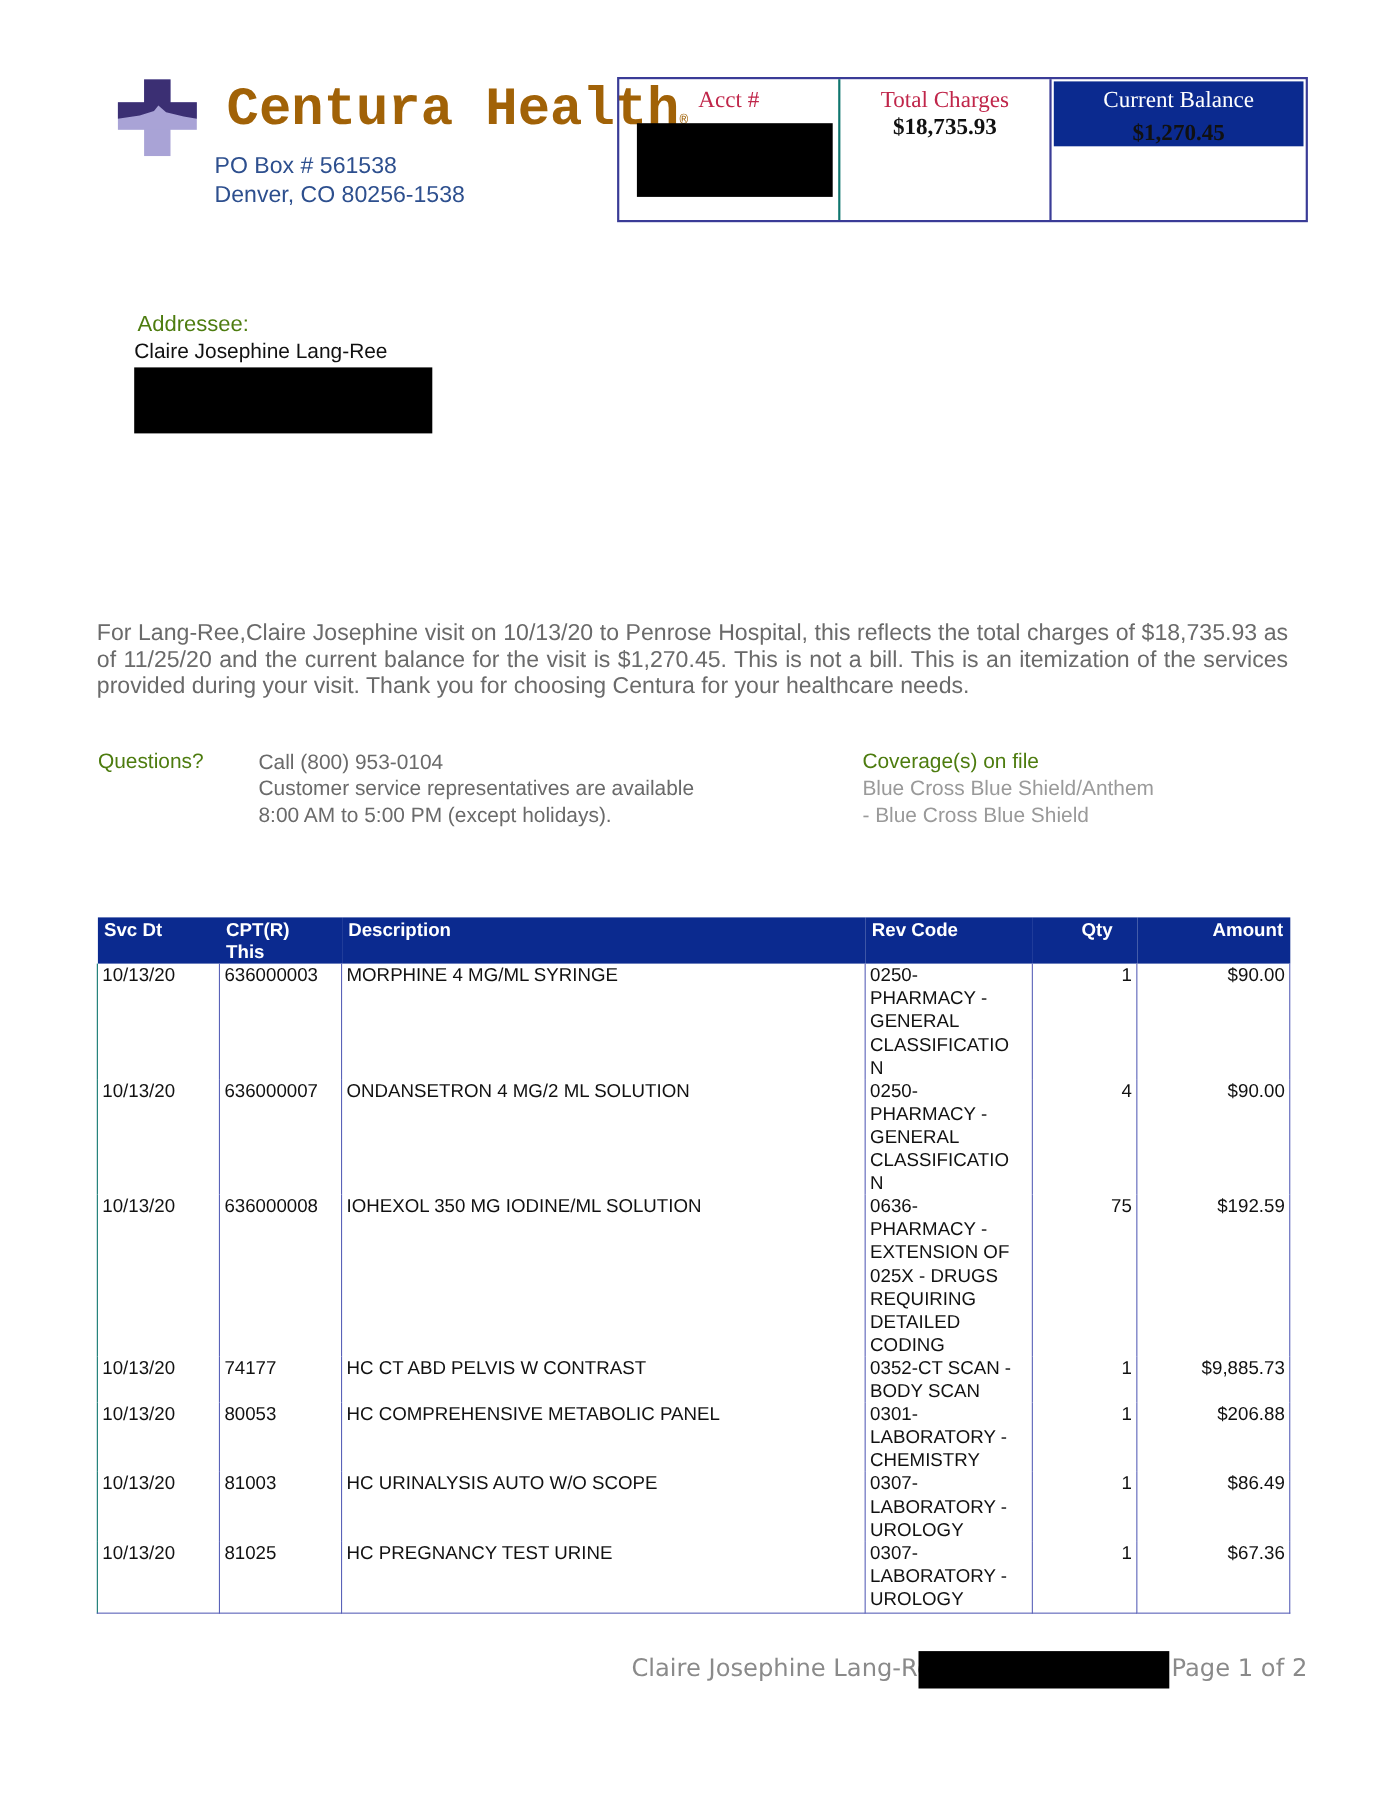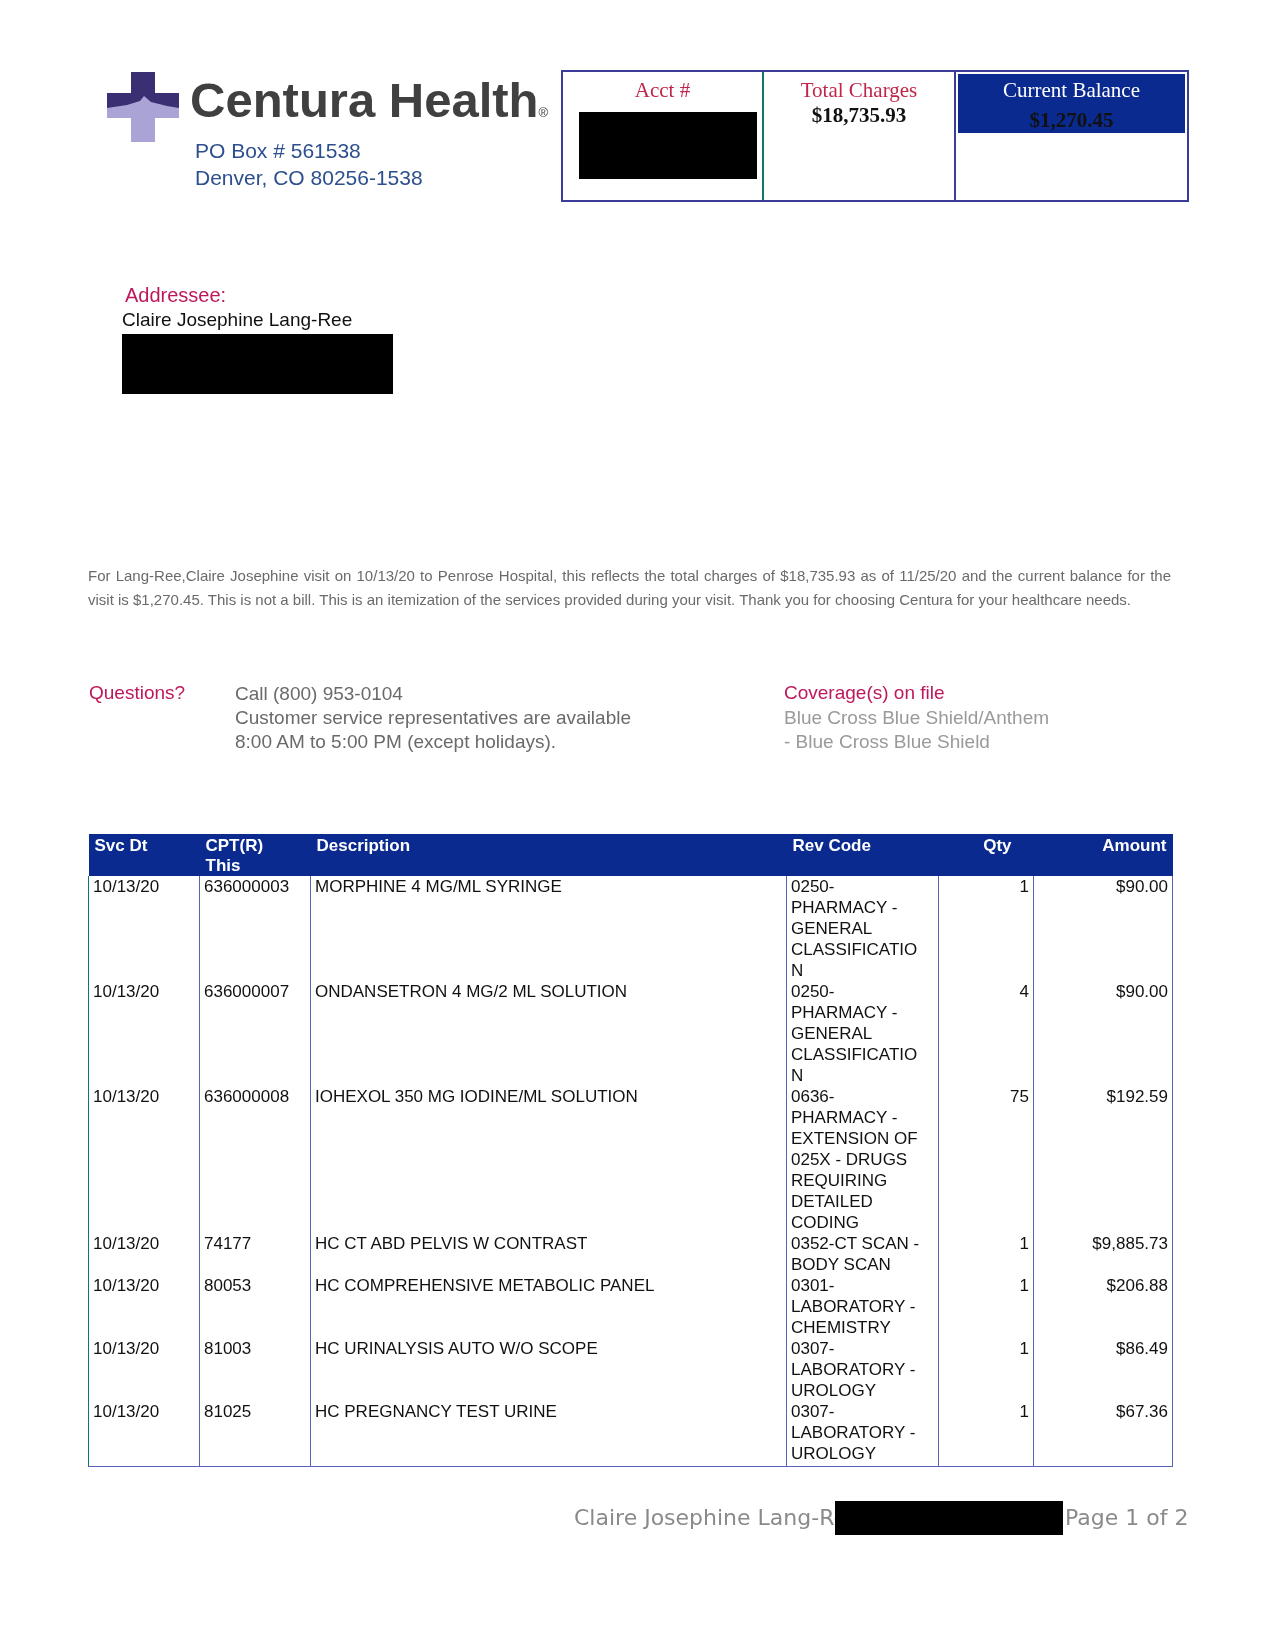--- a/index.html
+++ b/index.html
@@ -1,36 +1,36 @@
 <!DOCTYPE html>
 <html><head>
 <meta charset="utf-8">
 <style>
   html, body { margin:0; padding:0; background:#ffffff; }
   body { width:1265px; height:1638px; position:relative; overflow:hidden; font-family:"Liberation Sans", sans-serif; color:#222; }
   .abs { position:absolute; }
   
   .logo-cross { left:107px; top:72px; width:72px; height:70px; }
-  .logo-text { left:190px; top:72px; font-family:Liberation Sans, sans-serif; font-weight:bold; font-size:49px; color:#404040; letter-spacing:0px; white-space:nowrap; }
+  .logo-text { left:206px; top:72px; font-family:Liberation Mono, monospace; font-weight:bold; font-size:49px; color:#a16207; letter-spacing:0px; white-space:nowrap; }
   .logo-reg { font-size:13px; vertical-align:baseline; font-weight:normal; }
   .addr-line { left:195px; font-size:21px; color:#2d4f8e; white-space:nowrap; }
   
   .hbox { left:561px; top:70px; width:628px; height:132px; border:2px solid #3a3c97; box-sizing:border-box; display:flex; }
   .hcell { position:relative; box-sizing:border-box; height:100%; }
   .hcell.c1 { width:201px; border-right:2px solid #0f766e; }
   .hcell.c2 { width:192px; border-right:2px solid #3a3c97; }
   .hcell.c3 { flex:1; }
   .hlabel { font-family:"Liberation Serif", serif; font-size:21px; color:#c0264a; text-align:center; padding-top:6px; }
   .hval { font-family:"Liberation Serif", serif; font-weight:bold; font-size:21px; color:#111; text-align:center; }
   .c3 .hhead { background:#0b2a8f; color:#fff; height:59px; margin:2px 2px 0 2px; font-family:"Liberation Serif", serif; font-size:21px; text-align:center; padding-top:4px; box-sizing:border-box; }
   .redact { background:#000; }
   
-  .lbl-red { color:#be185d; }
+  .lbl-red { color:#4d7c0f; }
   
-  .para { left:88px; top:564px; width:1083px; font-size:15px; line-height:24px; color:#6a6a6a; text-align:justify; }
+  .para { left:88px; top:564px; width:1083px; font-size:21px; line-height:24px; color:#6a6a6a; text-align:justify; }
   .q-lbl { left:89px; top:682px; font-size:19px; }
   .q-txt { left:235px; top:682px; font-size:19px; line-height:24px; color:#6a6a6a; }
   .cov-lbl { left:784px; top:682px; font-size:19px; }
   .cov-txt { left:784px; top:706px; font-size:19px; line-height:24px; color:#9a9a9a; }
   
   .tbl { left:88px; top:834px; width:1084px; border-collapse:collapse; table-layout:fixed; font-size:17px;border-radius:30px; }
   .tbl th { background:#0b2a8f; color:#fff; font-weight:bold; text-align:left; vertical-align:top; padding:2px 6px 0 6px; line-height:20px; height:42px; box-sizing:border-box; }
   .tbl th.r, .tbl td.r { text-align:right; }
   .tbl td { vertical-align:top; padding:0 4px; line-height:21px; color:#111; border-left:1px solid #0f766e; border-right:1px solid #5a62b8; }
   .tbl tr:last-child td { border-bottom:1px solid #5a62b8; }

